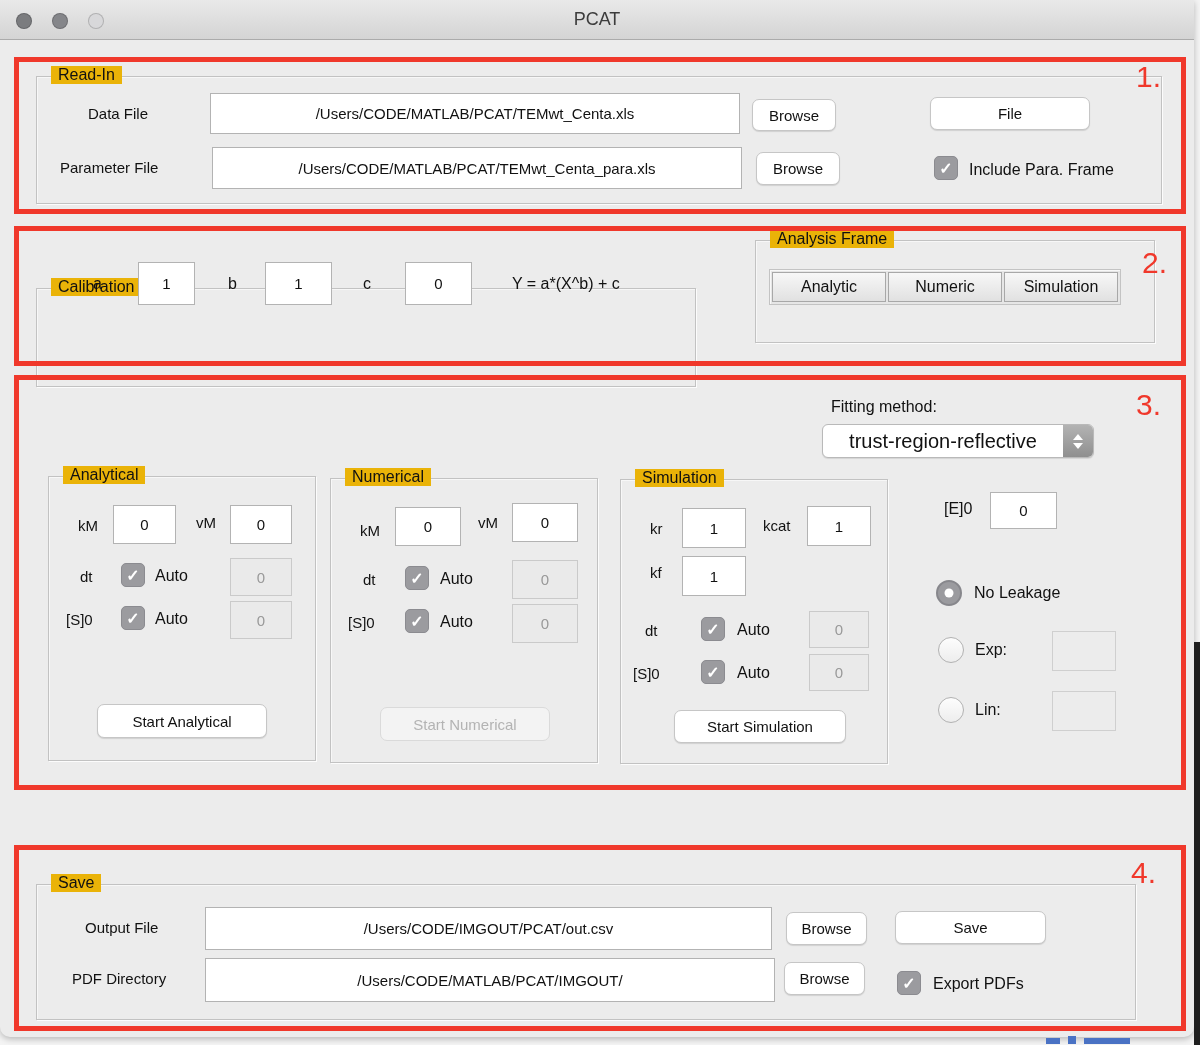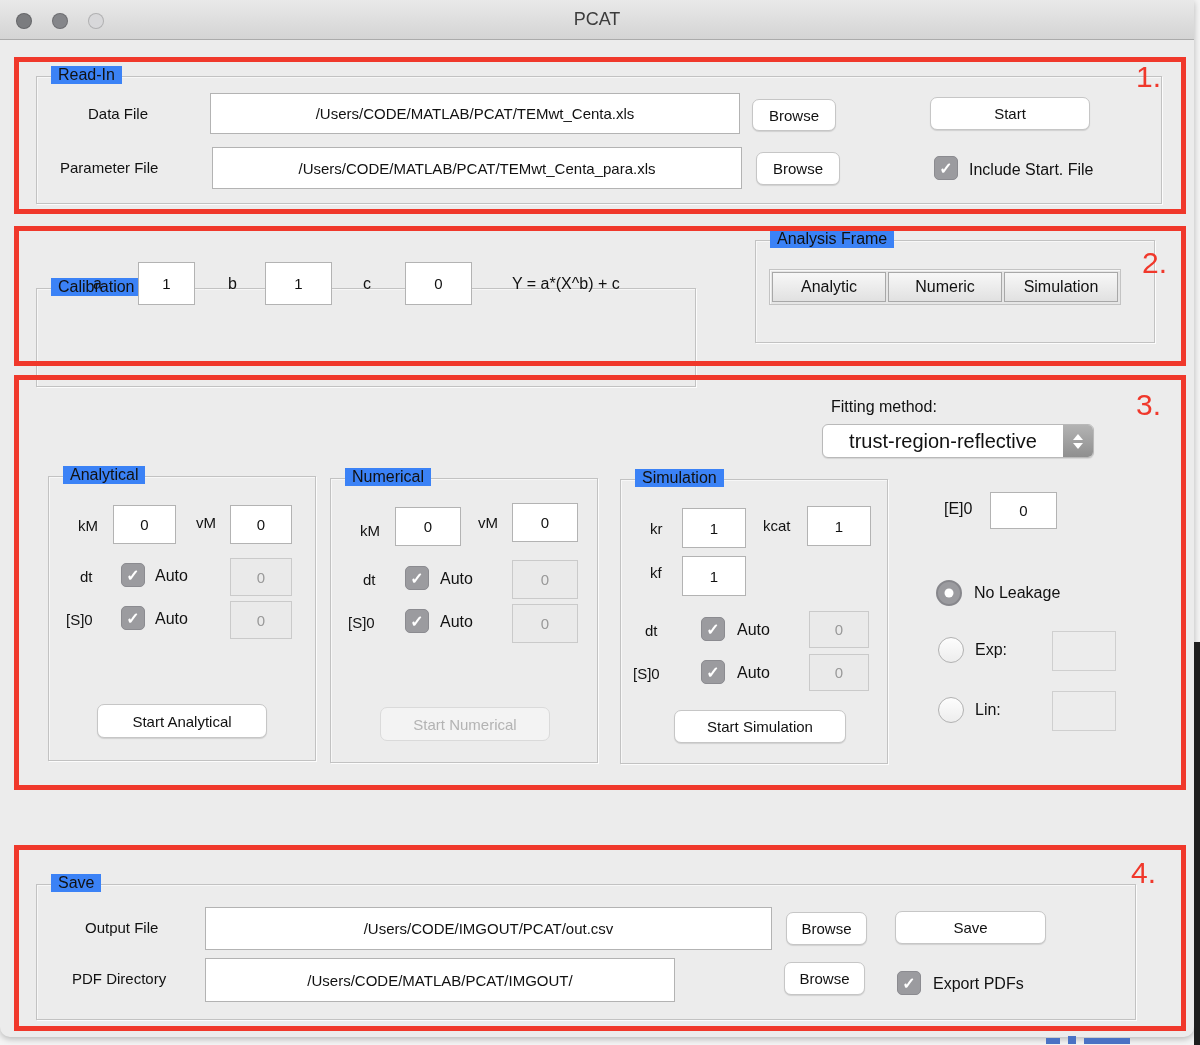--- a/index.html
+++ b/index.html
@@ -39,21 +39,21 @@
   #ann4 { left:14px; top:845px; width:1172px; height:186px; }
   .ann-num { position:absolute; color:#f0382b; font-size:30px; font-weight:400; }
   
   .panel {
     position:absolute; background:#ececec;
     border:1px solid #c2c2c2;
     box-shadow:1px 1px 0 rgba(255,255,255,.85), inset 1px 1px 0 rgba(255,255,255,.6);
   }
   .panel-label {
     position:absolute; top:-11px; left:14px; padding:0 7px;
-    background:#3b82f6; font-size:16px; color:#111; white-space:nowrap;
+    background:#eab308; font-size:16px; color:#111; white-space:nowrap;
   }
   
   .field {
     position:absolute; background:#fff; border:1px solid #b3b3b3;
     display:flex; align-items:center; justify-content:center;
     font-size:15px; color:#111; white-space:nowrap;
   }
   .field.dim { background:#eaeaea; border-color:#cacaca; color:#999; }
   .field.ghost { background:transparent; border-color:#cfcfcf; color:#999; }
   .btn {
@@ -118,28 +118,28 @@
     <div class="traffic t3"></div>
     <div class="win-title">PCAT</div>
   </div>
 
   <div class="panel" style="left:36px; top:76px; width:1126px; height:128px;">
     <span class="panel-label">Read-In</span>
   </div>
   <div class="lbl" style="left:88px; top:105px;">Data File</div>
   <div class="field" style="left:210px; top:93px; width:530px; height:41px;">/Users/CODE/MATLAB/PCAT/TEMwt_Centa.xls</div>
   <div class="btn" style="left:752px; top:99px; width:84px; height:32px;">Browse</div>
-  <div class="btn" style="left:930px; top:97px; width:160px; height:33px;">Start</div>
+  <div class="btn" style="left:930px; top:97px; width:160px; height:33px;">File</div>
   <div class="lbl" style="left:60px; top:159px;">Parameter File</div>
   <div class="field" style="left:212px; top:147px; width:530px; height:42px;">/Users/CODE/MATLAB/PCAT/TEMwt_Centa_para.xls</div>
   <div class="btn" style="left:756px; top:152px; width:84px; height:33px;">Browse</div>
   <div class="checkbox" style="left:934px; top:156px;">
       <span>✓</span>
     </div>
-  <div class="lbl lbl16" style="left:969px; top:161px;">Include Start. File</div>
+  <div class="lbl lbl16" style="left:969px; top:161px;">Include Para. Frame</div>
 
   <div class="panel" style="left:36px; top:242px; width:660px; height:99px;margin-top:46px;">
     <span class="panel-label">Calibration</span>
   </div>
   <div class="lbl lbl16" style="left:93px; top:275px;">a</div>
   <div class="field" style="left:138px; top:262px; width:57px; height:43px;">1</div>
   <div class="lbl lbl16" style="left:228px; top:275px;">b</div>
   <div class="field" style="left:265px; top:262px; width:67px; height:43px;">1</div>
   <div class="lbl lbl16" style="left:363px; top:275px;">c</div>
   <div class="field" style="left:405px; top:262px; width:67px; height:43px;">0</div>
@@ -241,21 +241,21 @@
   <div class="field ghost" style="left:1052px; top:691px; width:64px; height:40px;"></div>
 
   <div class="panel" style="left:36px; top:884px; width:1100px; height:136px;">
     <span class="panel-label">Save</span>
   </div>
   <div class="lbl" style="left:85px; top:919px;">Output File</div>
   <div class="field" style="left:205px; top:907px; width:567px; height:43px;">/Users/CODE/IMGOUT/PCAT/out.csv</div>
   <div class="btn" style="left:786px; top:912px; width:81px; height:33px;">Browse</div>
   <div class="btn" style="left:895px; top:911px; width:151px; height:33px;">Save</div>
   <div class="lbl" style="left:72px; top:970px;">PDF Directory</div>
-  <div class="field" style="left:205px; top:958px; width:470px; height:44px;">/Users/CODE/MATLAB/PCAT/IMGOUT/</div>
+  <div class="field" style="left:205px; top:958px; width:570px; height:44px;">/Users/CODE/MATLAB/PCAT/IMGOUT/</div>
   <div class="btn" style="left:784px; top:962px; width:81px; height:33px;">Browse</div>
   <div class="checkbox" style="left:897px; top:971px;">
       <span>✓</span>
     </div>
   <div class="lbl lbl16" style="left:933px; top:975px;">Export PDFs</div>
 
 </div>
 
 <div class="ann-box" id="ann1"></div>
 <div class="ann-box" id="ann2"></div>

